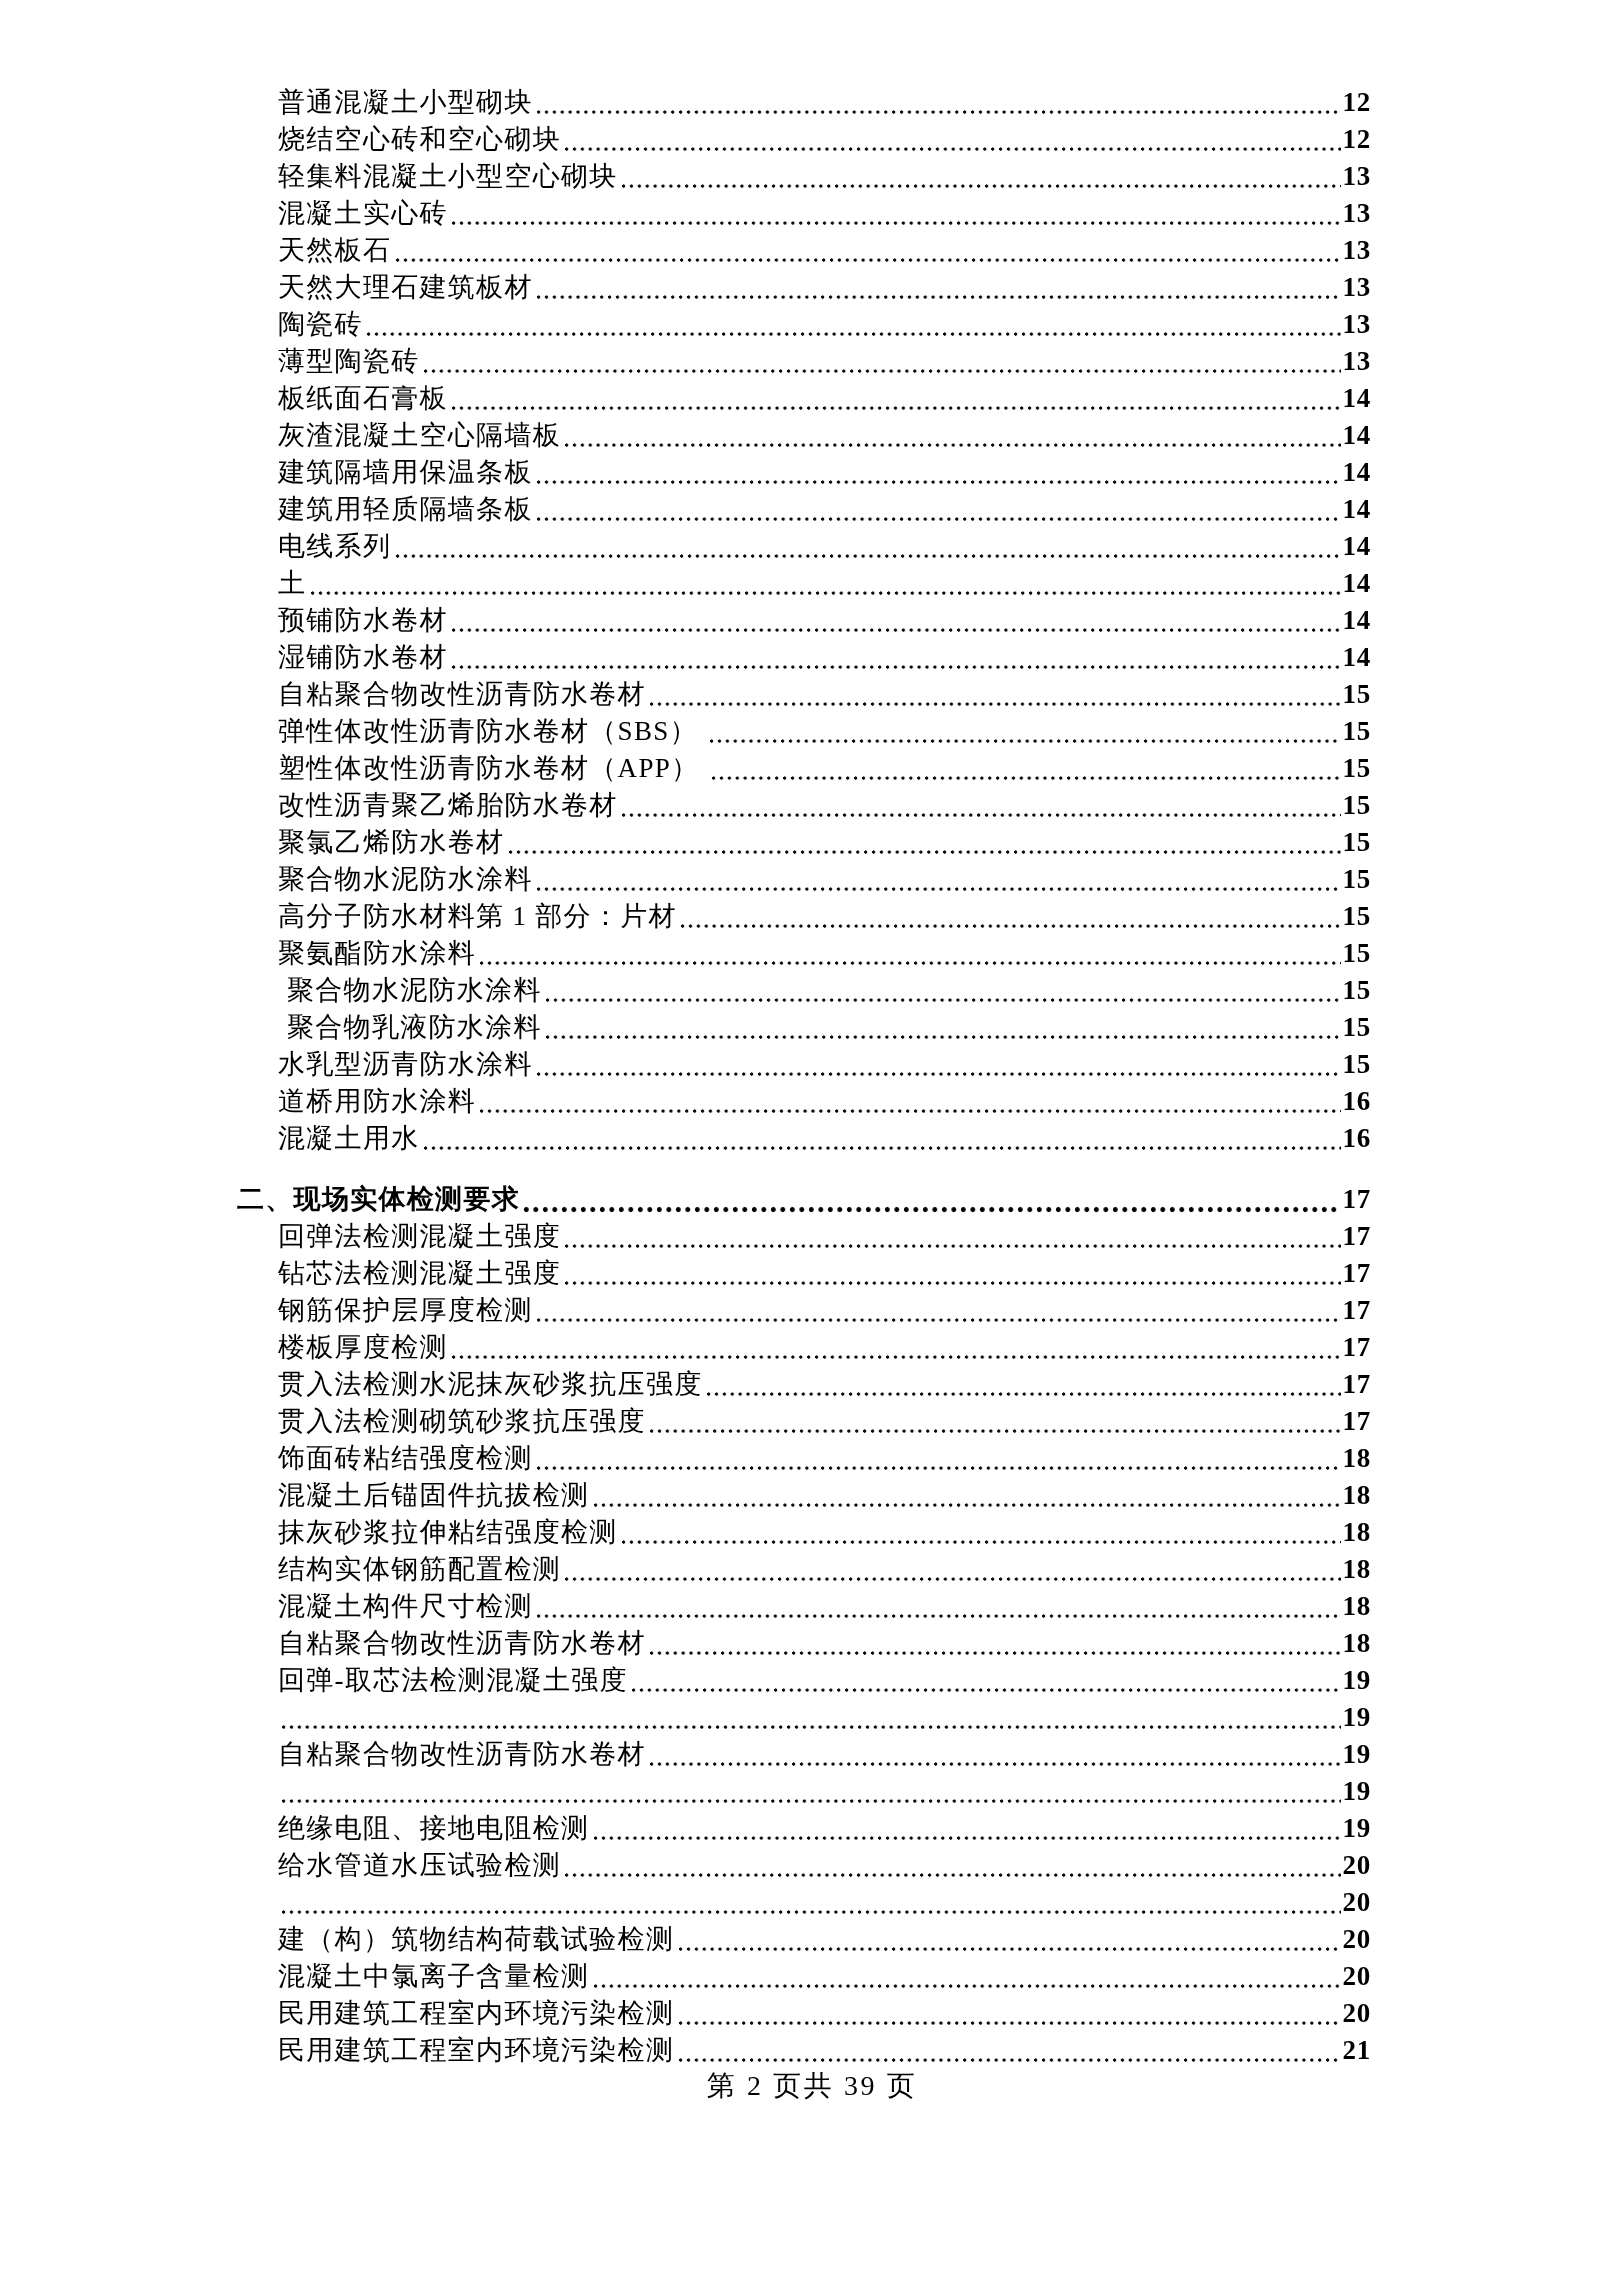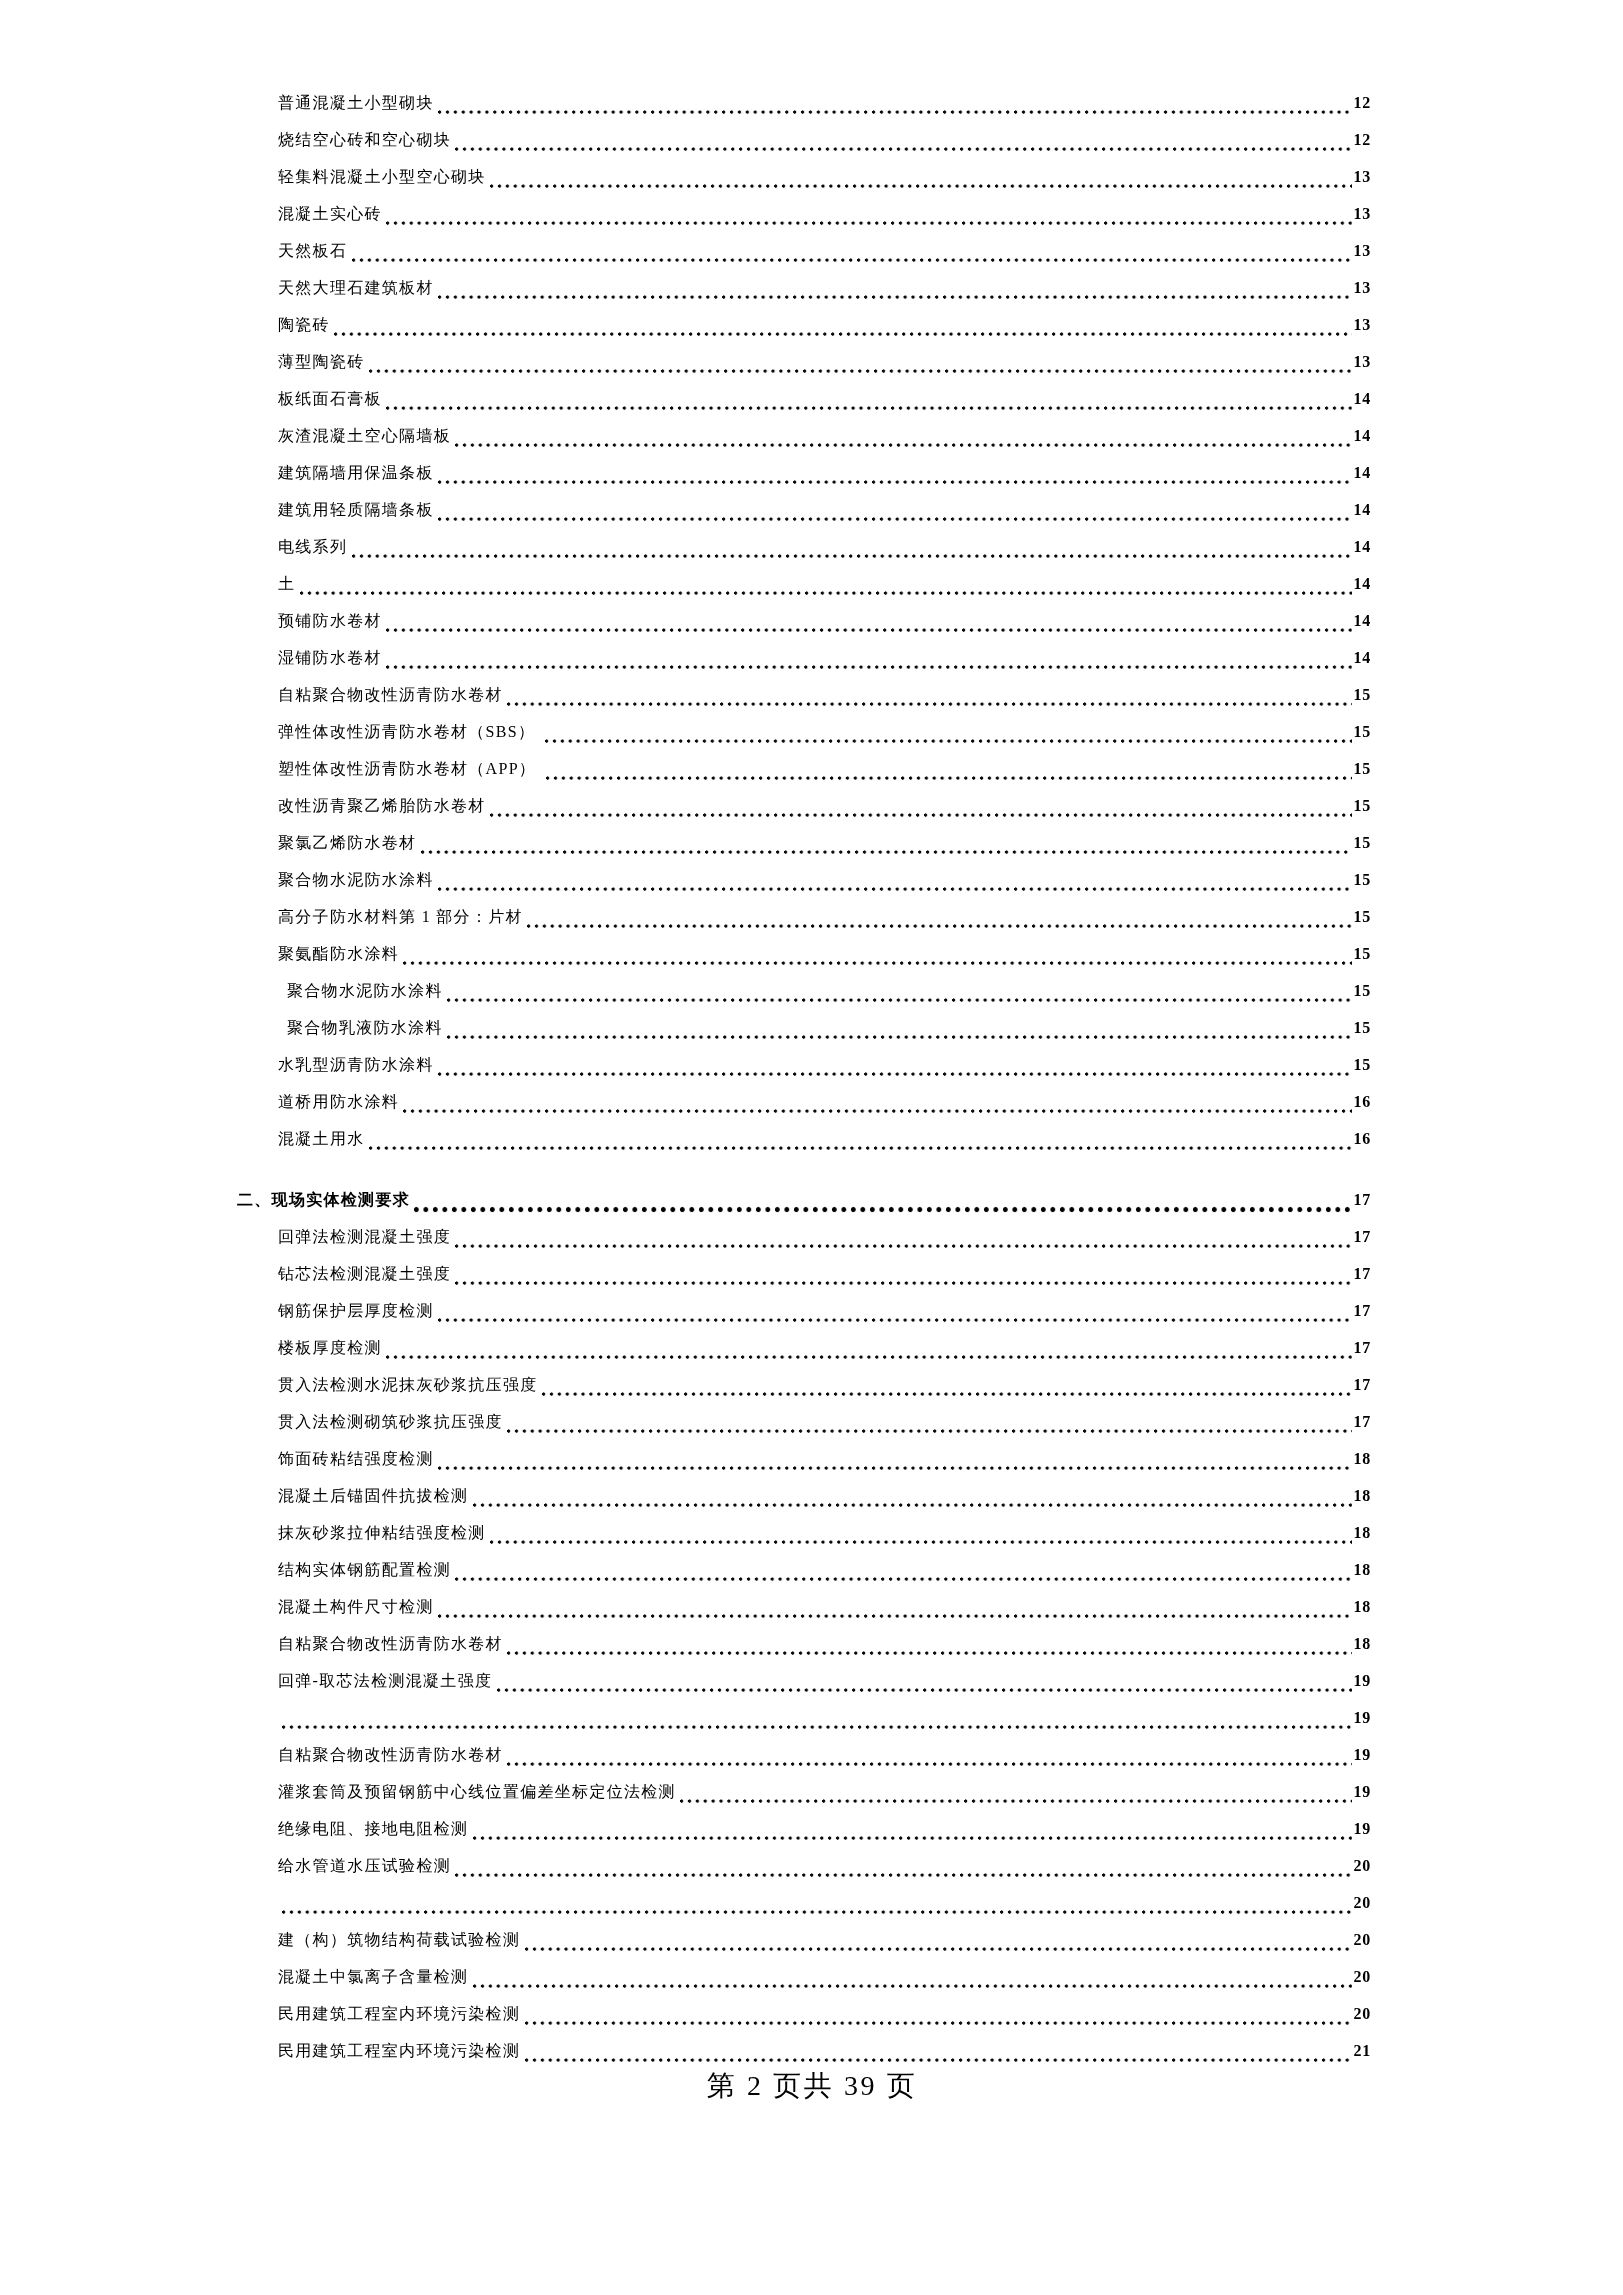--- a/index.html
+++ b/index.html
@@ -13,21 +13,21 @@
   }
   .toc {
     position:absolute;
     left:237px; top:84px;
     width:1134px;
   }
   .row {
     display:flex;
     align-items:baseline;
     height:37px;
-    font-size:16px;
+    font-size:27px;
     line-height:37px;
     white-space:pre;
   }
   .row .label { letter-spacing:1.3px; }
   .row:not(.heading) { padding-left:41px; }
   .row.indent1 { padding-left:50px; }
   .row.heading { padding-left:0; font-weight:700;margin-top:24px; }
   .leader {
     flex:1 1 auto;
     align-self:flex-end;
@@ -275,21 +275,20 @@
       <div class="row">
     <span class="leader"></span>
     <span class="pagenum">19</span>
   </div>
       <div class="row">
     <span class="label">自粘聚合物改性沥青防水卷材</span>
     <span class="leader"></span>
     <span class="pagenum">19</span>
   </div>
       <div class="row">
-    <span class="label">灌浆套筒及预留钢筋中心线位置偏差坐标定位法检测</span>
     <span class="leader"></span>
     <span class="pagenum">19</span>
   </div>
       <div class="row">
     <span class="label">绝缘电阻、接地电阻检测</span>
     <span class="leader"></span>
     <span class="pagenum">19</span>
   </div>
       <div class="row">
     <span class="label">给水管道水压试验检测</span>

